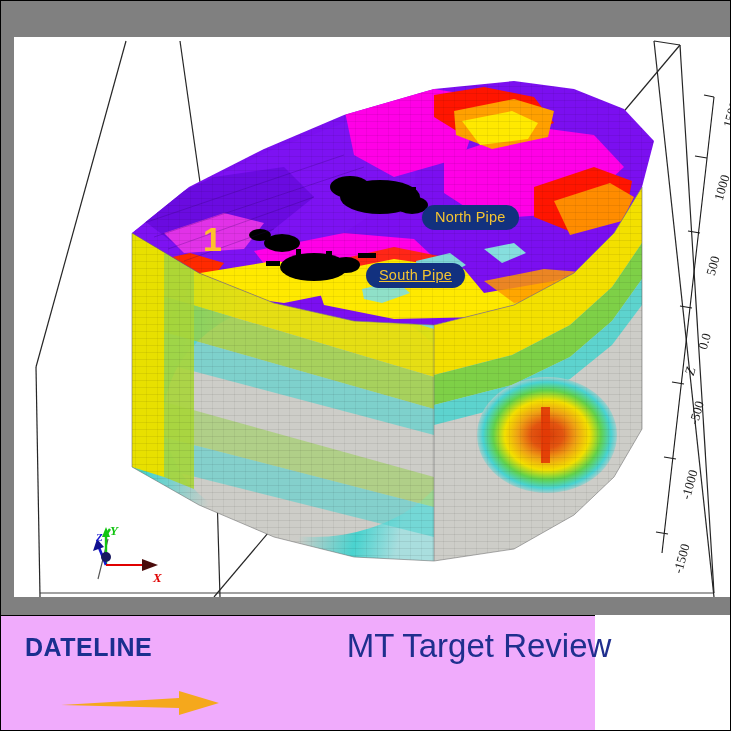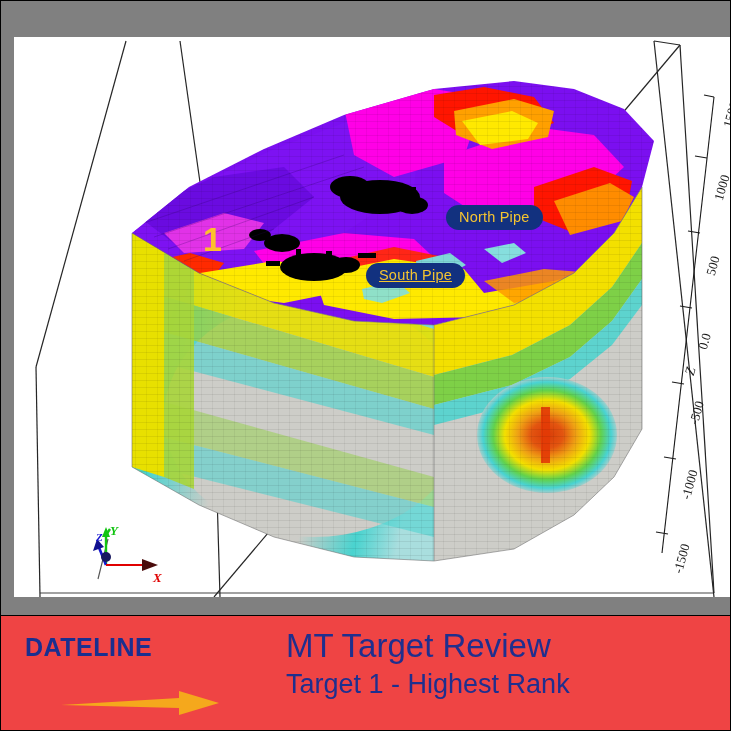--- a/index.html
+++ b/index.html
@@ -13,47 +13,47 @@
   #greyframe{
     position:absolute;left:0;top:0;width:731px;height:614px;
     background:#808080;box-sizing:border-box;
   }
   #plotwhite{
     position:absolute;left:13px;top:36px;width:717px;height:560px;
     background:#ffffff;overflow:hidden;
   }
   
   #footer{
-    position:absolute;left:0;top:614px;width:731px;height:117px;
-    background:#ef4444;border-top:1px solid #000;box-sizing:border-box;
+    position:absolute;left:0;top:614px;width:594px;height:117px;
+    background:#f0abfc;border-top:1px solid #000;box-sizing:border-box;
   }
   #brand{position:absolute;left:24px;top:18px;width:240px;}
   #brand .bl{
     color:#1a2f8f;font-weight:bold;font-size:25px;letter-spacing:.5px;
     line-height:27px;font-family:"Liberation Sans",sans-serif;
   }
   #brandarrow{position:absolute;left:60px;top:74px;width:160px;height:26px;}
   #titlebox{
-    position:absolute;left:285px;top:10px;width:420px;
+    position:absolute;left:268px;top:10px;width:420px;text-align:center;
     color:#1f2f8e;
   }
   #titlebox .t1{font-size:33px;line-height:40px;}
   #titlebox .t2{font-size:27px;line-height:36px;}
 
   
   #svg3d{position:absolute;left:0;top:0;width:717px;height:560px;}
 
   
   .pipelabel{
     position:absolute;background:#12317f;color:#f5c431;
     font-size:14.5px;border-radius:13px;padding:4px 13px 5px 13px;
     white-space:nowrap;font-family:"Liberation Sans",sans-serif;
     letter-spacing:.2px;
   }
-  #lbl-north{left:432px;top:168px;}
+  #lbl-north{left:408px;top:168px;}
   #lbl-south{left:352px;top:226px;text-decoration:underline;}
   #lbl-one{
     position:absolute;left:189px;top:185px;color:#fcc12c;
     font-size:34px;font-weight:bold;line-height:34px;
     font-family:"Liberation Sans",sans-serif;
   }
   
   .triadtxt{position:absolute;font-style:italic;font-weight:bold;font-size:13px;
             font-family:"Liberation Serif",serif;}
   #triad-x{left:139px;top:533px;color:#e00000;}
@@ -283,17 +283,16 @@
 
   <div id="footer">
     <div id="brand">
       <div class="bl">DATELINE</div>
     </div>
     <svg id="brandarrow" viewBox="0 0 160 26">
       <path d="M0,15 L118,8 L118,1 L158,13 L118,25 L118,18 Z" fill="#f5a81c"></path>
     </svg>
     <div id="titlebox">
       <div class="t1">MT Target Review</div>
-      <div class="t2">Target 1 - Highest Rank</div>
     </div>
   </div>
 
 </div>
 
 </body></html>

